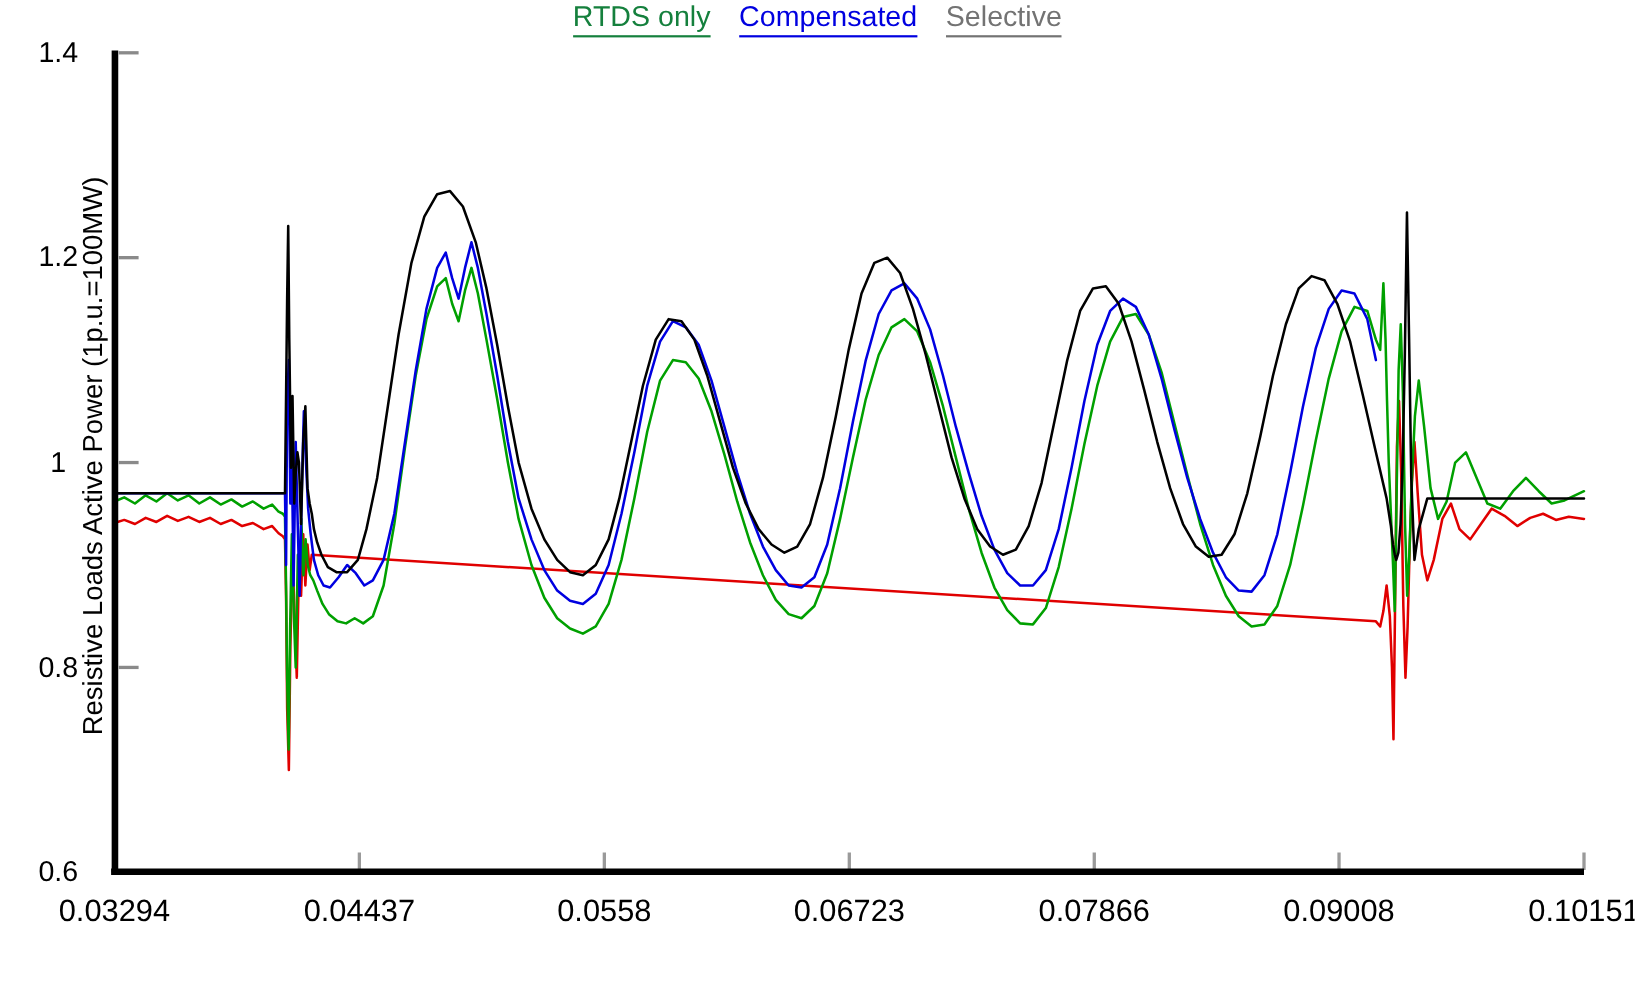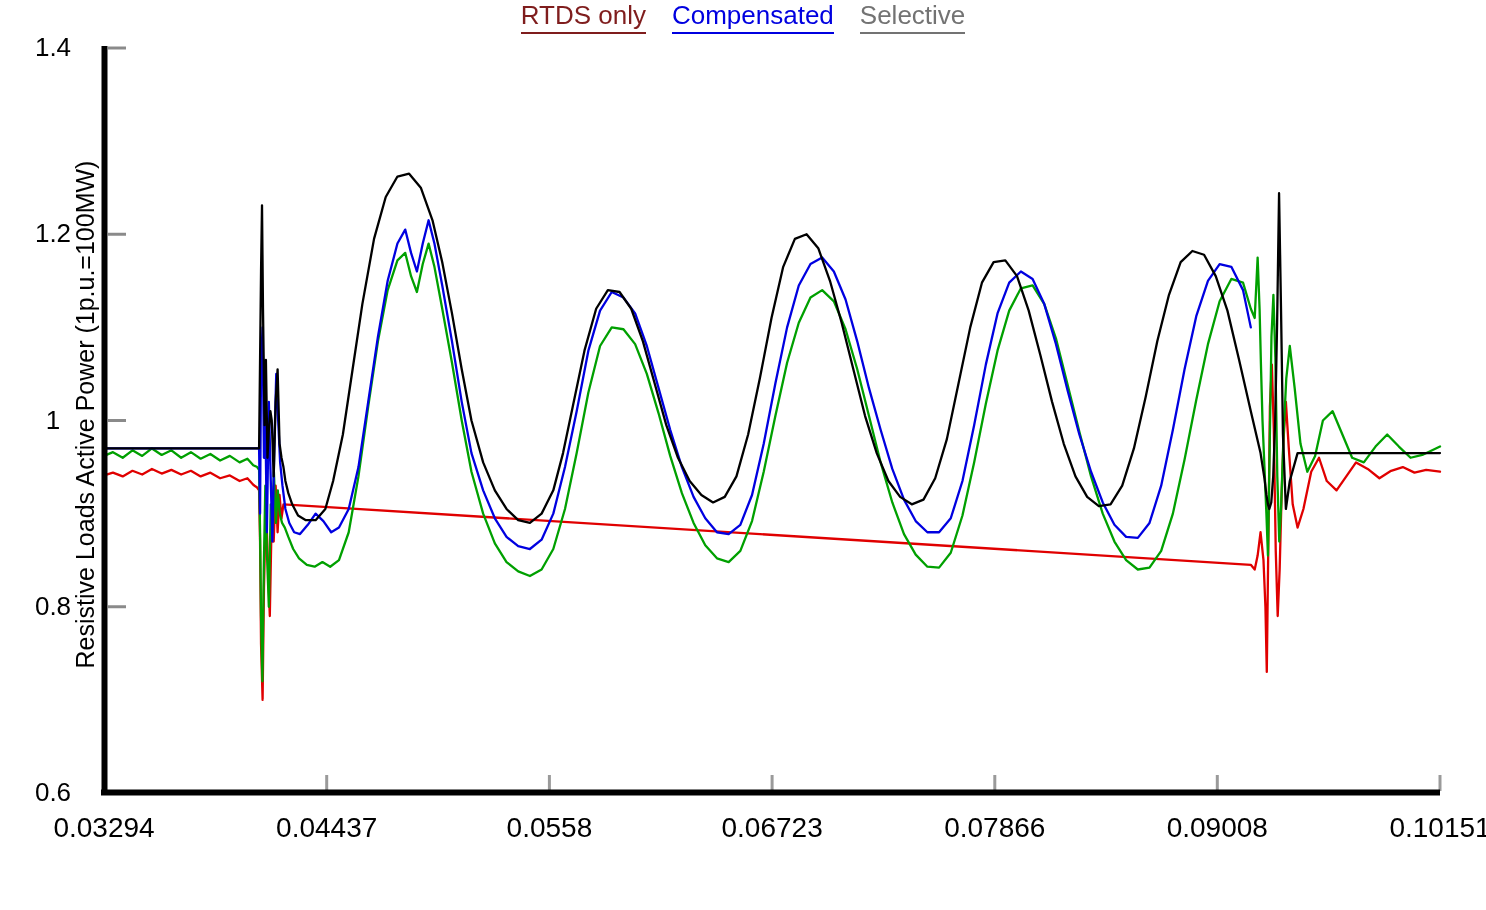--- a/index.html
+++ b/index.html
@@ -87,21 +87,21 @@
     position: absolute;
     left: 0; top: 0;
   }
 </style>
 </head>
 <body>
 
 <div id="figure">
 
   <div id="legend">
-    <span class="legend-entry" style="color:#7f1d1d">RTDS only</span>
+    <span class="legend-entry" style="color:#15803d">RTDS only</span>
     <span class="legend-entry" style="color:#0000e0">Compensated</span>
     <span class="legend-entry" style="color:#737373">Selective</span>
   </div>
 
   <div id="ylabel">Resistive Loads Active Power (1p.u.=100MW)</div>
 
   <div id="xlabel">sec</div>
 
   <div id="ytick-labels">
       <div class="ytick-label" style="top: 793px;">0.6</div>

